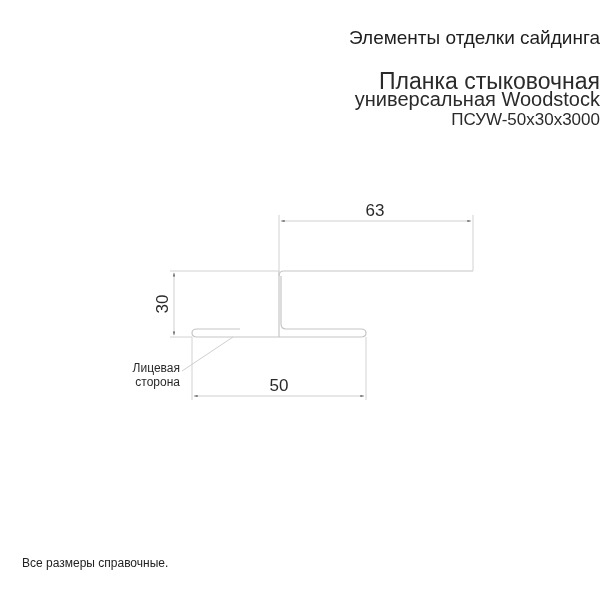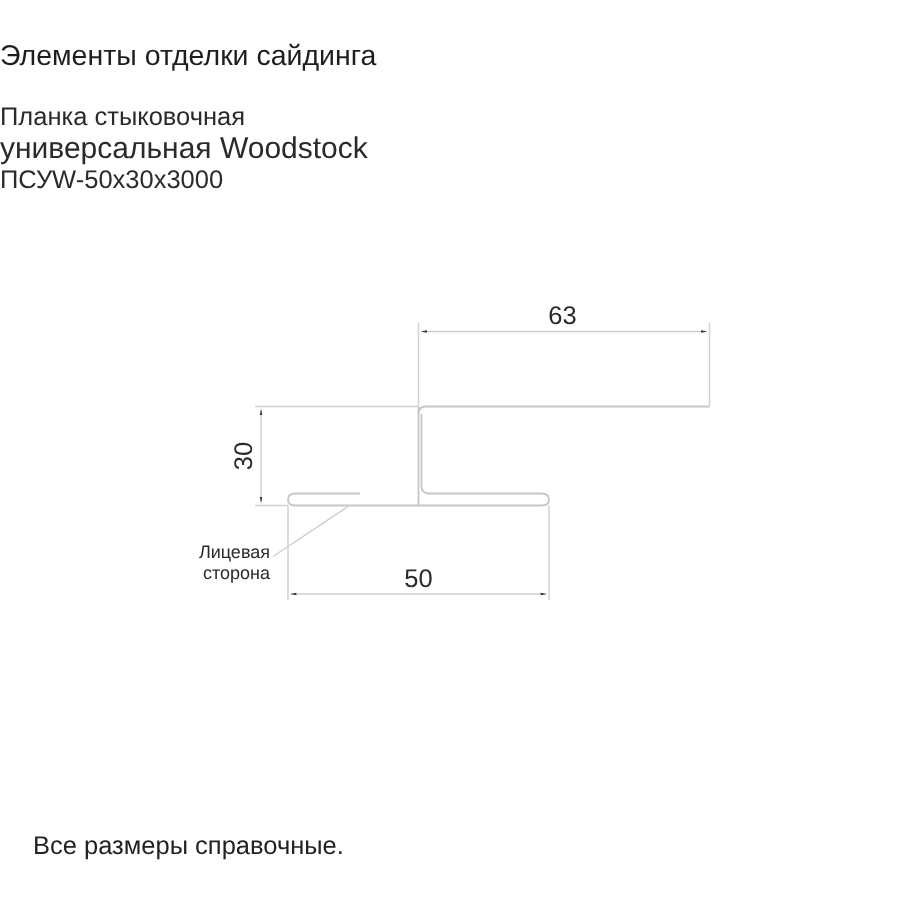--- a/index.html
+++ b/index.html
@@ -12,31 +12,31 @@
       height: 600px;
       position: relative;
       overflow: hidden;
       font-family: "Liberation Sans", "DejaVu Sans", sans-serif;
       color: #222222;
     }
     .title {
       position: absolute;
       left: 0;
       width: 600px;
-      text-align: left;
+      text-align: right;
       white-space: nowrap;
     }
     #title-main {
       top: 27px;
       font-size: 19px;
       color: #1e1e1e;
     }
     #title-product-1 {
       top: 68px;
-      font-size: 17px;
+      font-size: 23px;
       color: #2a2a2a;
     }
     #title-product-2 {
       top: 88px;
       font-size: 20px;
       color: #2a2a2a;
     }
     #title-code {
       top: 110px;
       font-size: 17px;
@@ -53,21 +53,21 @@
     }
     .leader-label {
       font-family: "Liberation Sans", "DejaVu Sans", sans-serif;
       fill: #2a2a2a;
       font-size: 12px;
     }
     .notes {
       position: absolute;
       left: 22px;
       top: 556px;
-      font-size: 17px;
+      font-size: 12px;
       line-height: 15px;
       color: #222222;
     }
     .notes div {
       white-space: nowrap;
     }
   </style>
 </head>
 <body>
 

